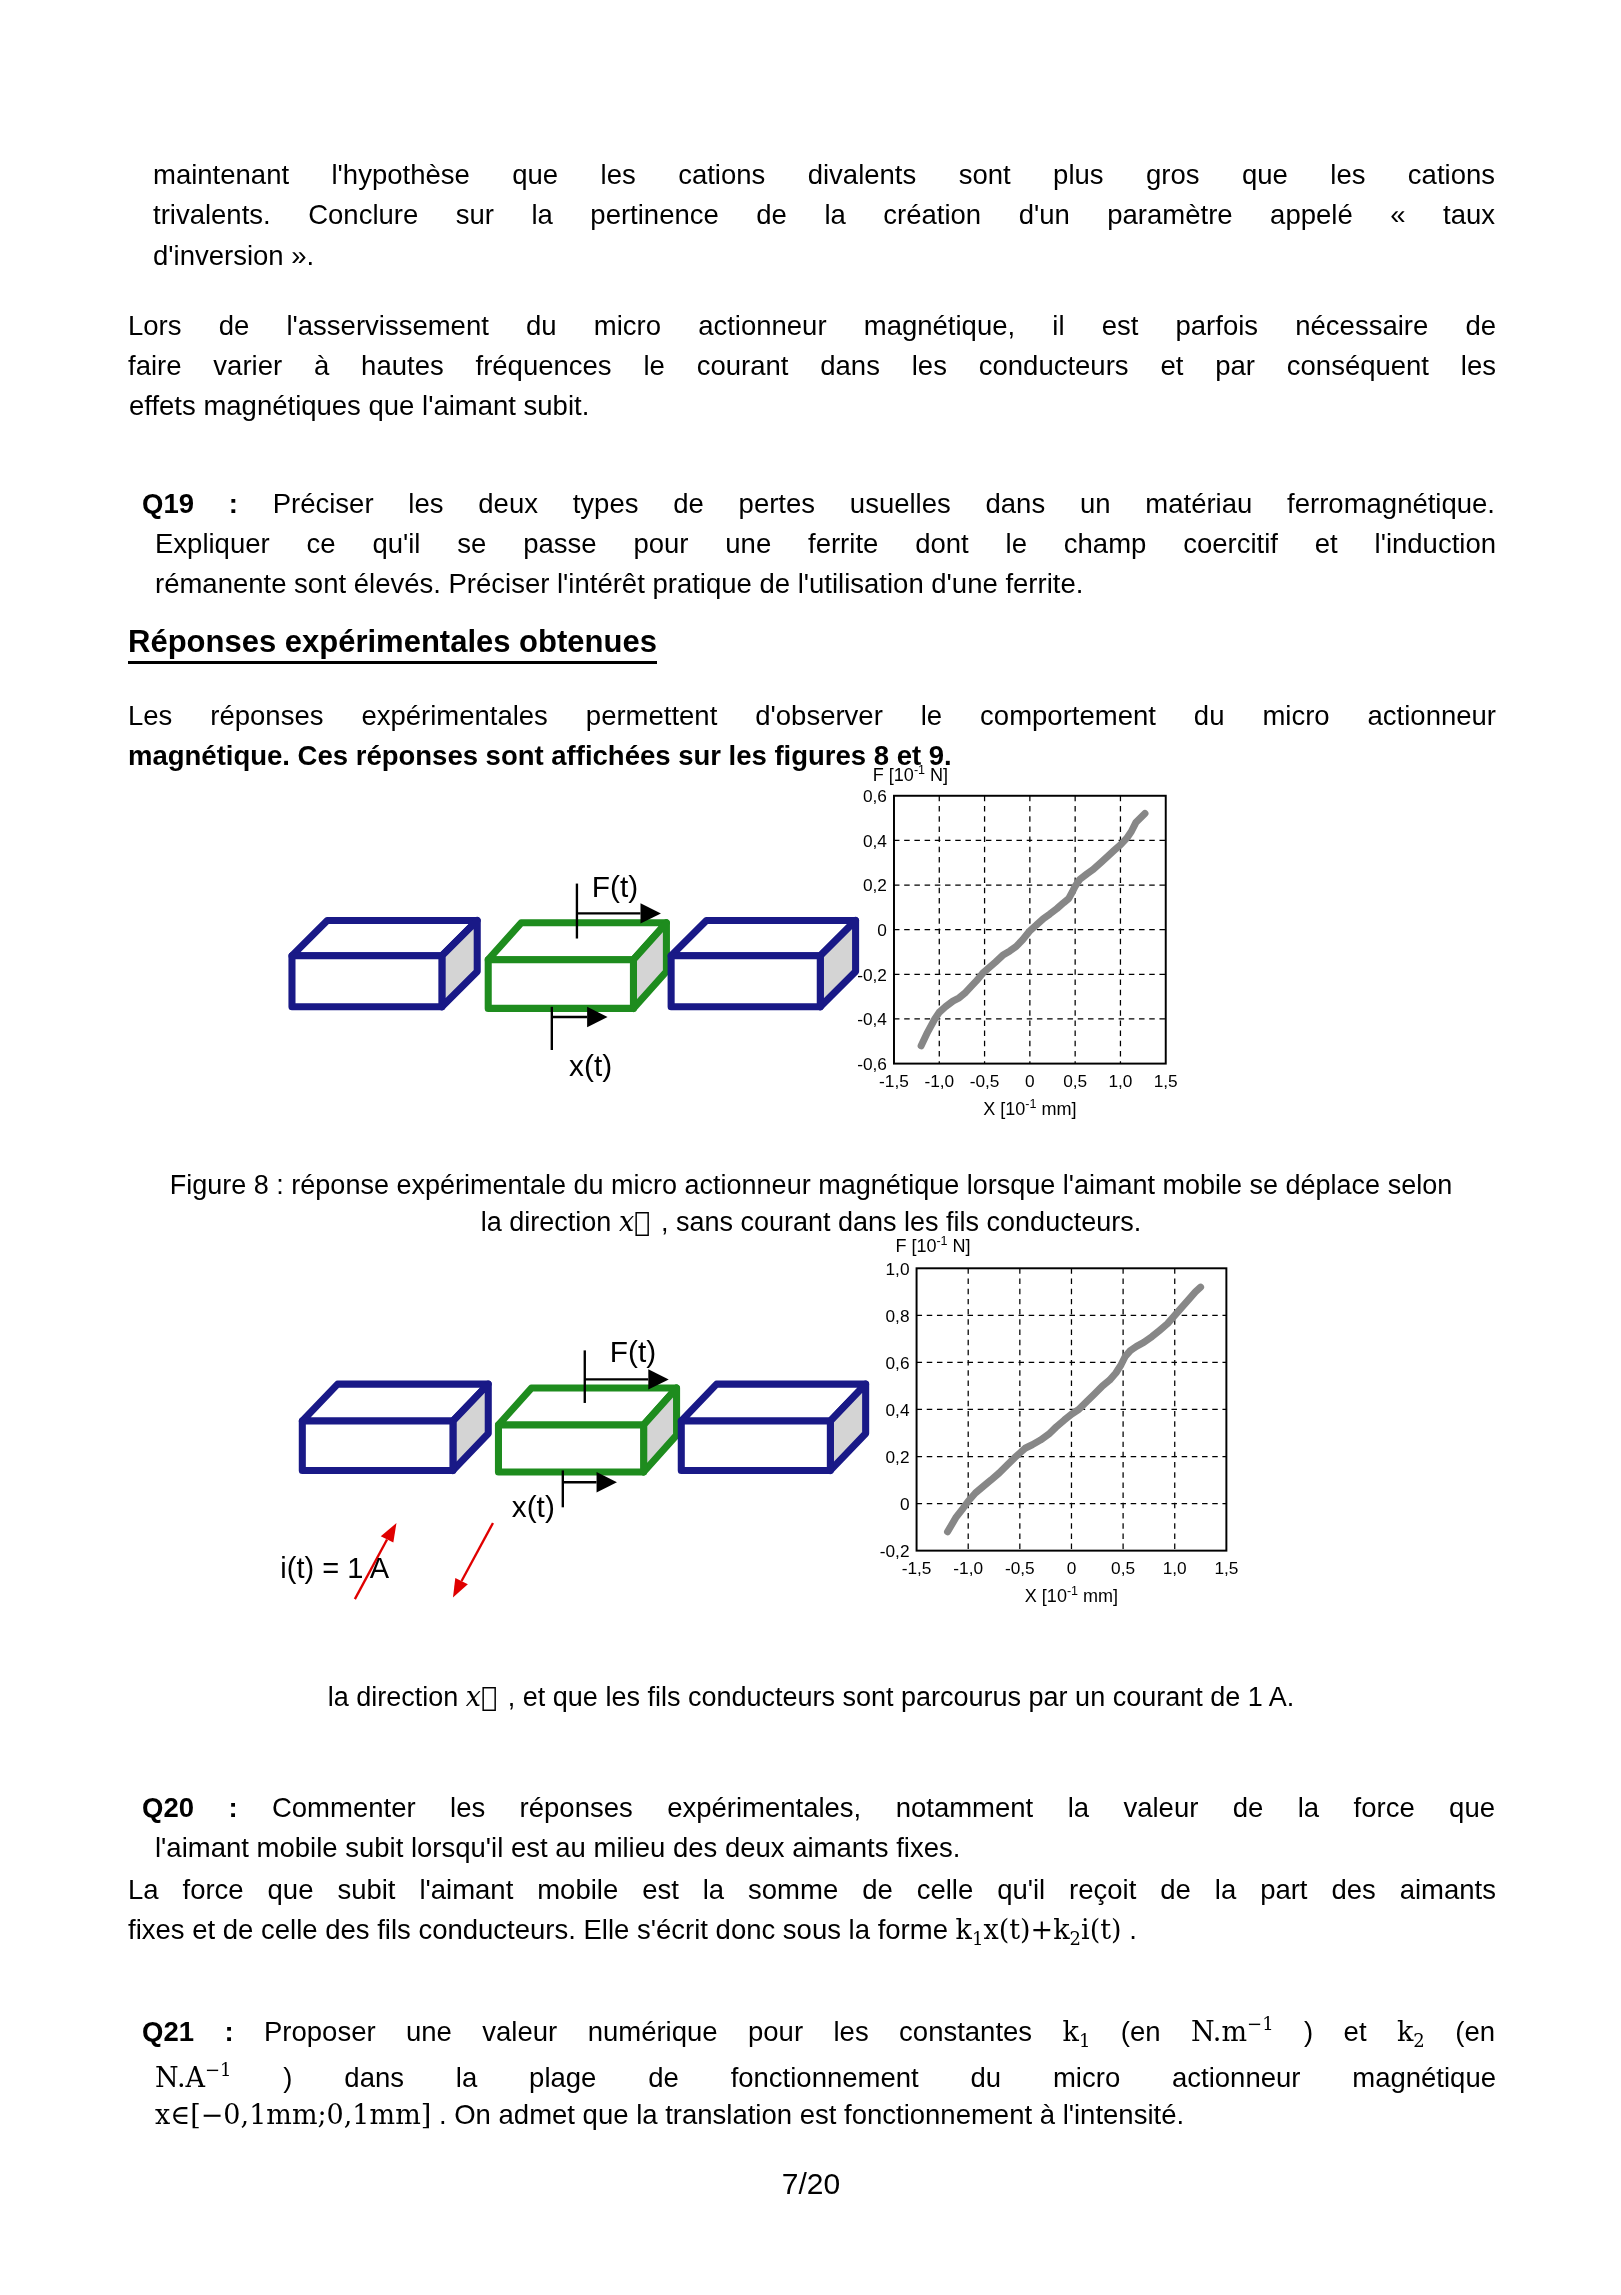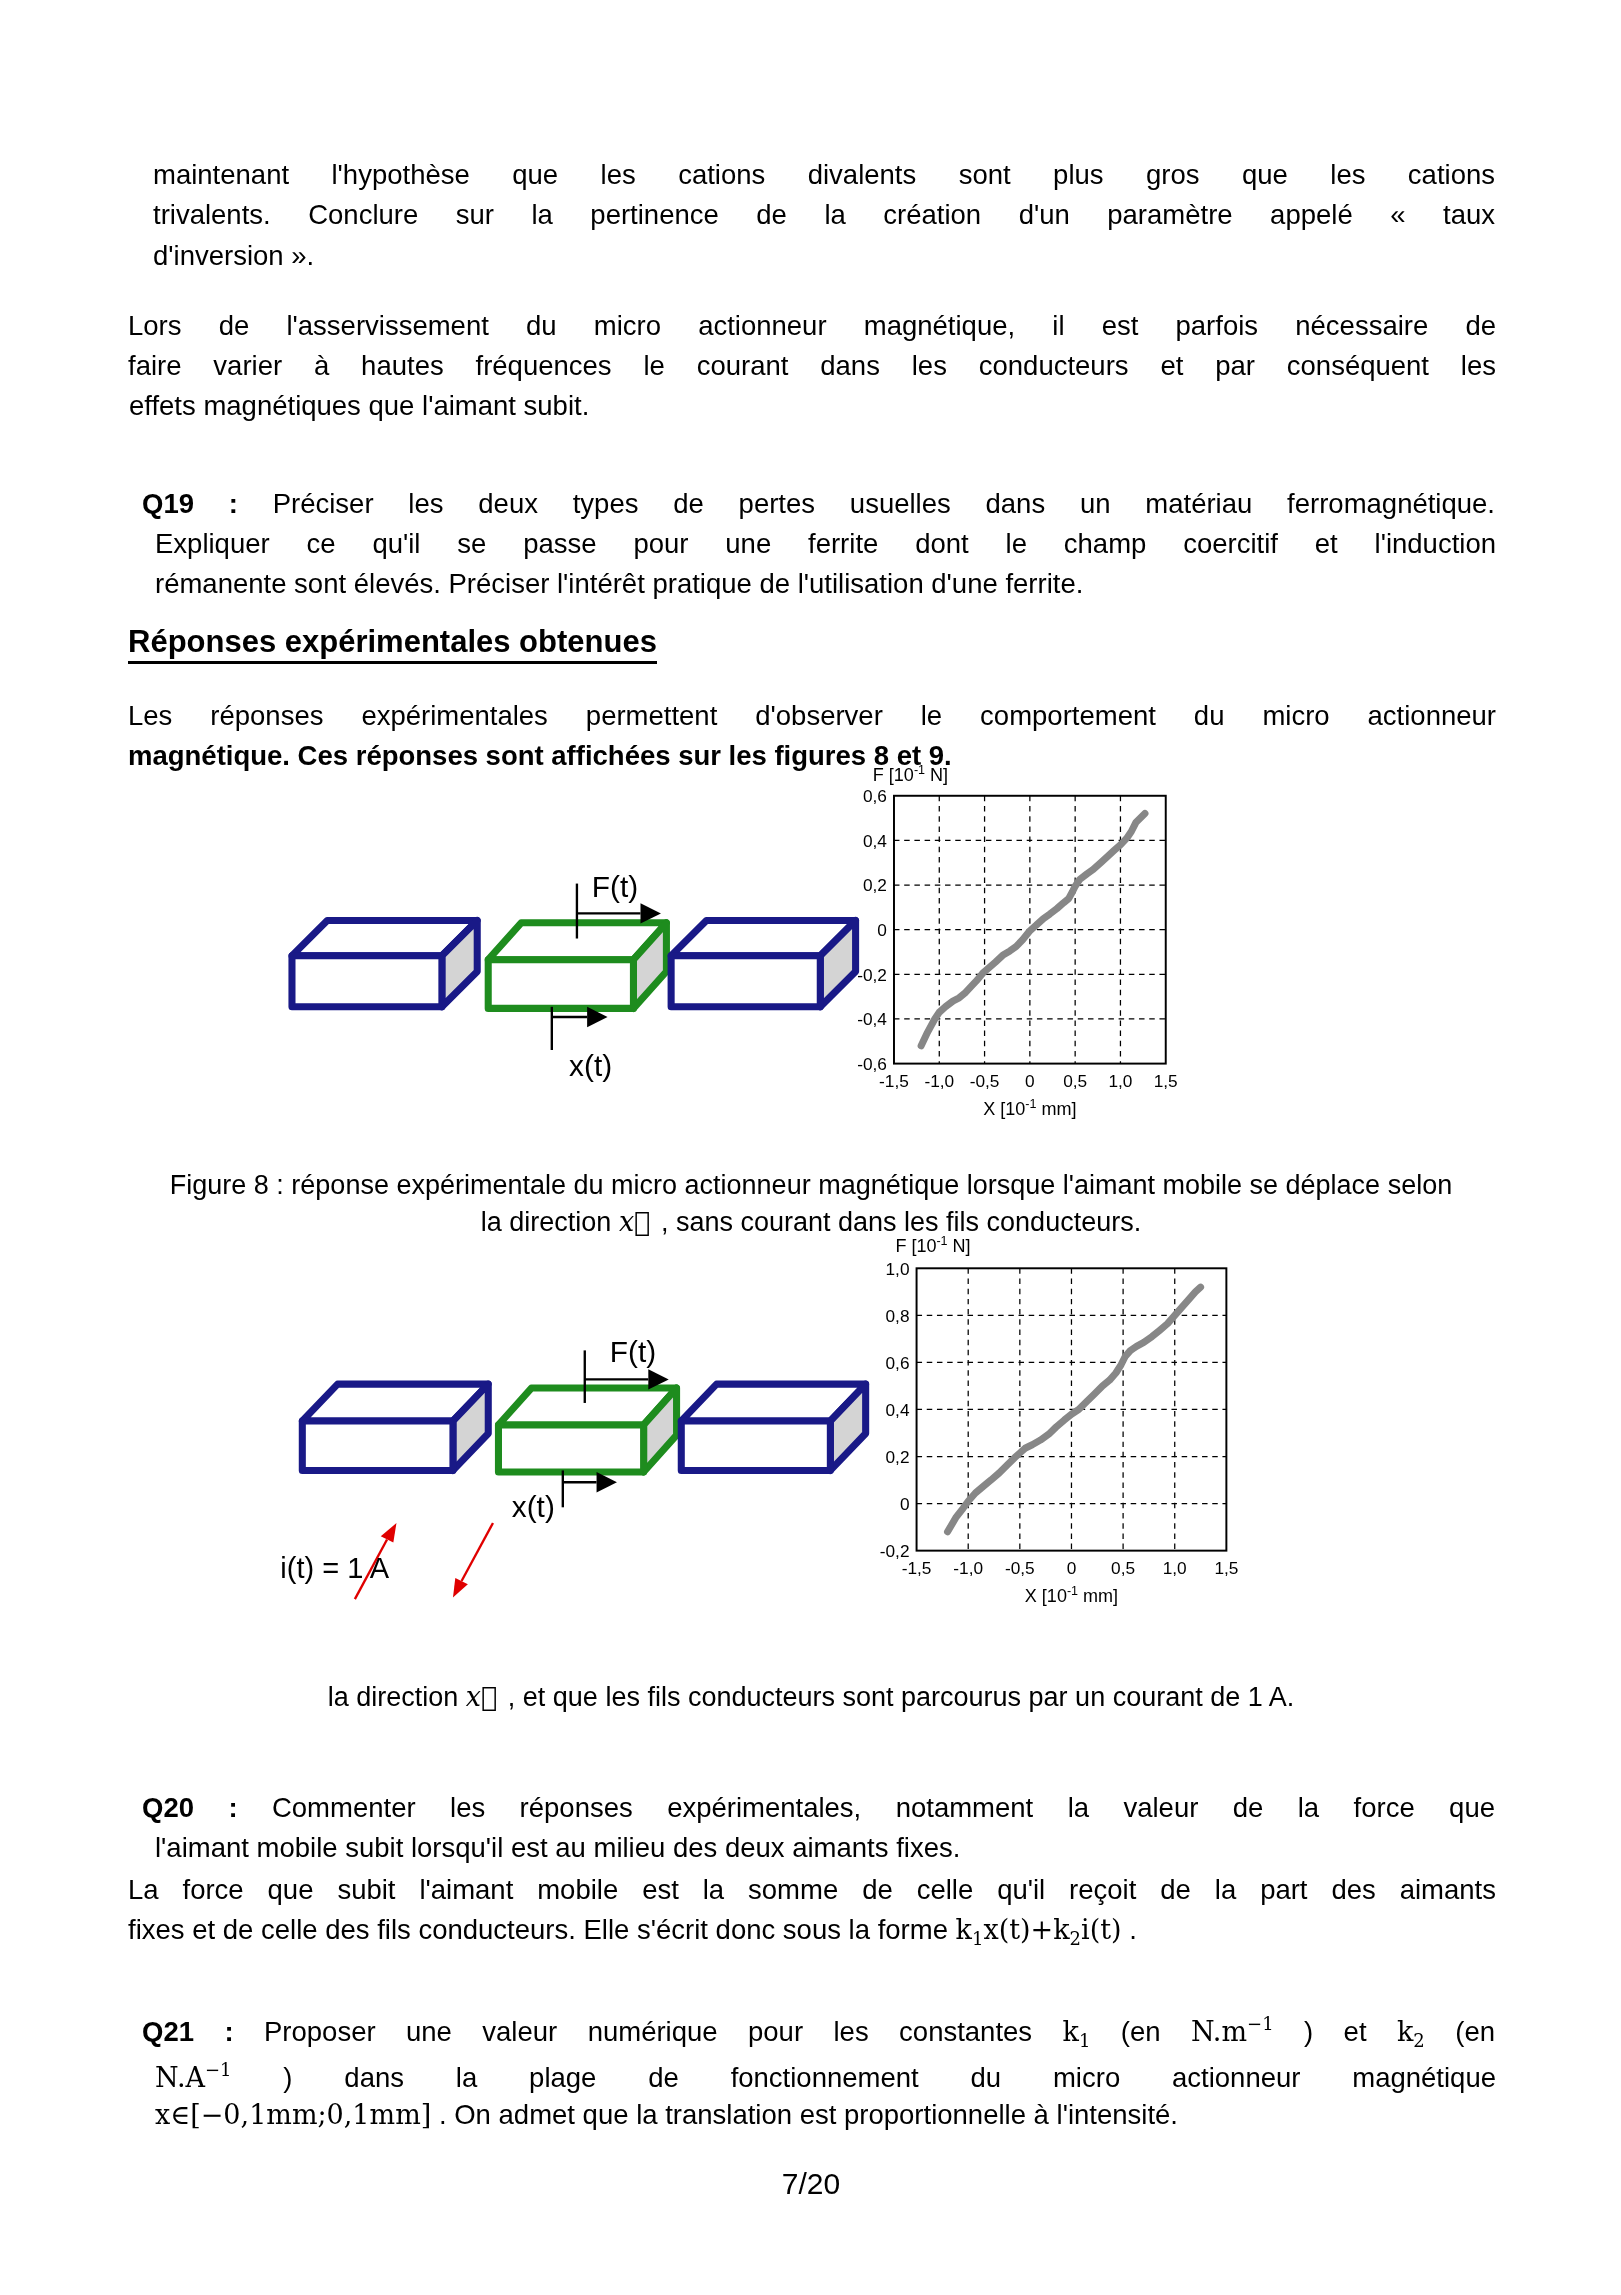--- a/index.html
+++ b/index.html
@@ -186,18 +186,18 @@
   <div class="cap" style="top:1678px;"><span class="seg-p">la direction </span><span class="seg-vec">x⃗</span><span class="seg-p"> , et que les fils conducteurs sont parcourus par un courant de 1 A.</span></div>
 
   <div class="tl j" style="left:142px;top:1788px;width:1353px;"><span class="seg-b">Q20 : </span><span class="seg-p">Commenter les réponses expérimentales, notamment la valeur de la force que</span></div>
   <div class="tl" style="left:155px;top:1828px;width:1341px;"><span class="seg-p">l'aimant mobile subit lorsqu'il est au milieu des deux aimants fixes.</span></div>
 
   <div class="tl j" style="left:128px;top:1870px;width:1368px;"><span class="seg-p">La force que subit l'aimant mobile est la somme de celle qu'il reçoit de la part des aimants</span></div>
   <div class="tl" style="left:128px;top:1910px;width:1368px;"><span class="seg-p">fixes et de celle des fils conducteurs. Elle s'écrit donc sous la forme </span><span class="seg-m">k</span><span class="seg-sub">1</span><span class="seg-m">x(t)+k</span><span class="seg-sub">2</span><span class="seg-m">i(t)</span><span class="seg-p"> .</span></div>
 
   <div class="tl j" style="left:142px;top:2004px;width:1353px;"><span class="seg-b">Q21 : </span><span class="seg-p">Proposer une valeur numérique pour les constantes </span><span class="seg-m">k</span><span class="seg-sub">1</span><span class="seg-p"> (en </span><span class="seg-m">N.m</span><span class="seg-sup">−1</span><span class="seg-p"> ) et </span><span class="seg-m">k</span><span class="seg-sub">2</span><span class="seg-p"> (en</span></div>
   <div class="tl j" style="left:155px;top:2050px;width:1341px;"><span class="seg-m">N.A</span><span class="seg-sup">−1</span><span class="seg-p"> ) dans la plage de fonctionnement du micro actionneur magnétique</span></div>
-  <div class="tl" style="left:155px;top:2095px;width:1341px;"><span class="seg-m">x∈[−0,1mm;0,1mm]</span><span class="seg-p"> . On admet que la translation est proportionnelle à l'intensité.</span></div>
+  <div class="tl" style="left:155px;top:2095px;width:1341px;"><span class="seg-m">x∈[−0,1mm;0,1mm]</span><span class="seg-p"> . On admet que la translation est fonctionnement à l'intensité.</span></div>
 
   <div class="pagenum" style="top:2167px;">7/20</div>
 
 </div>
 
 
 </body></html>

